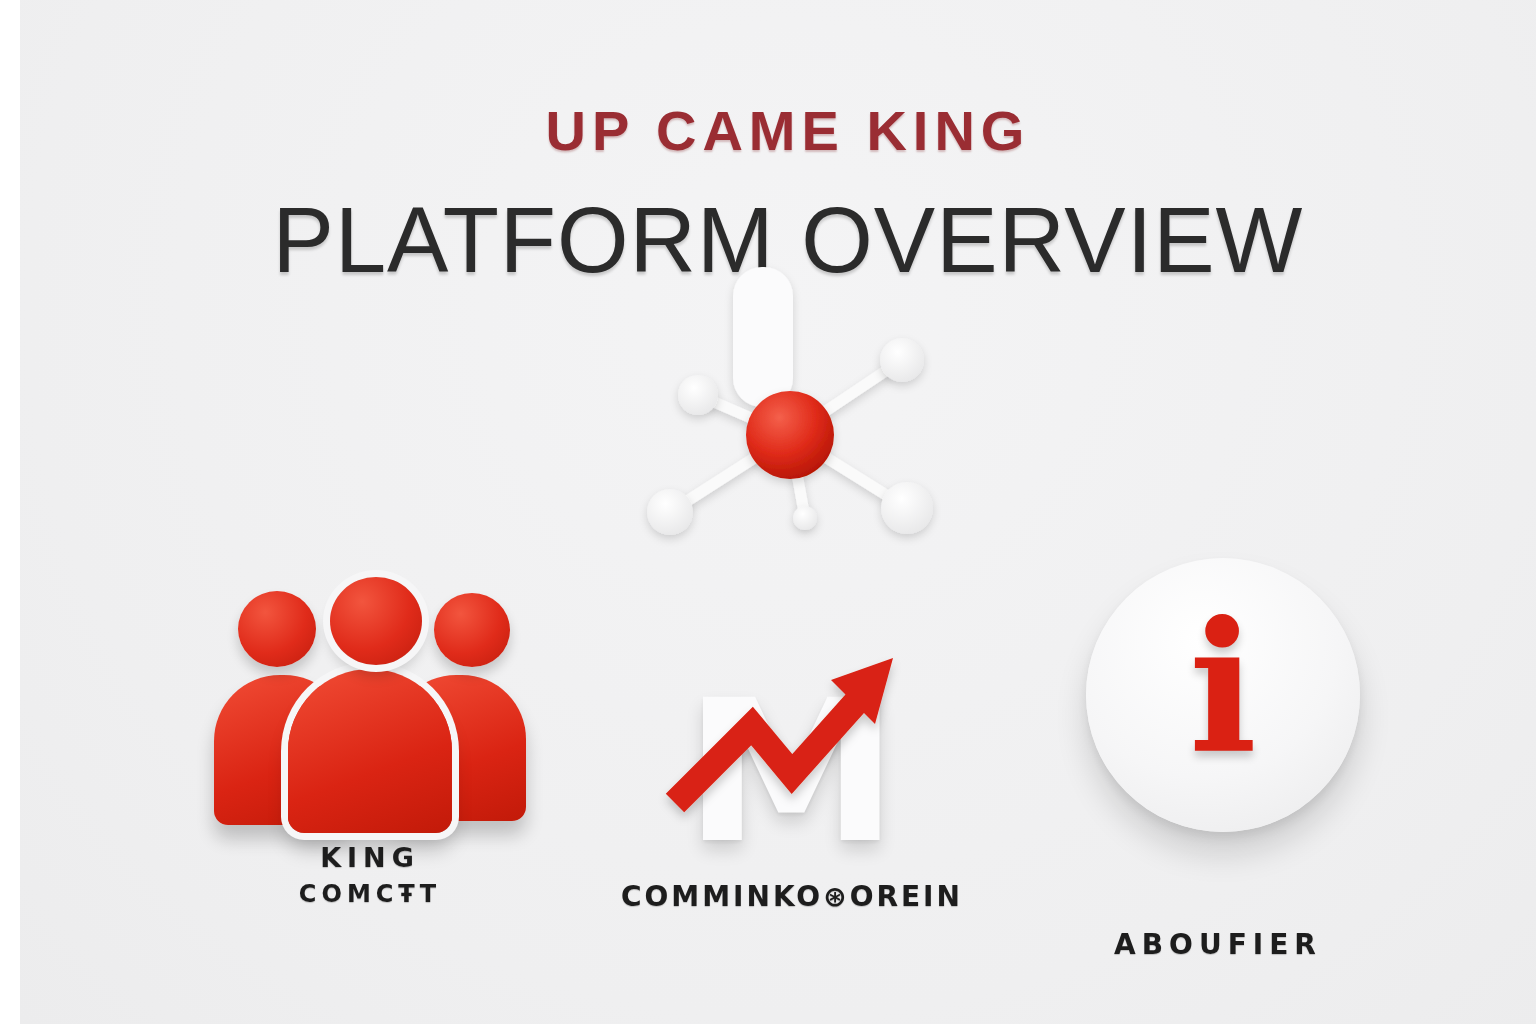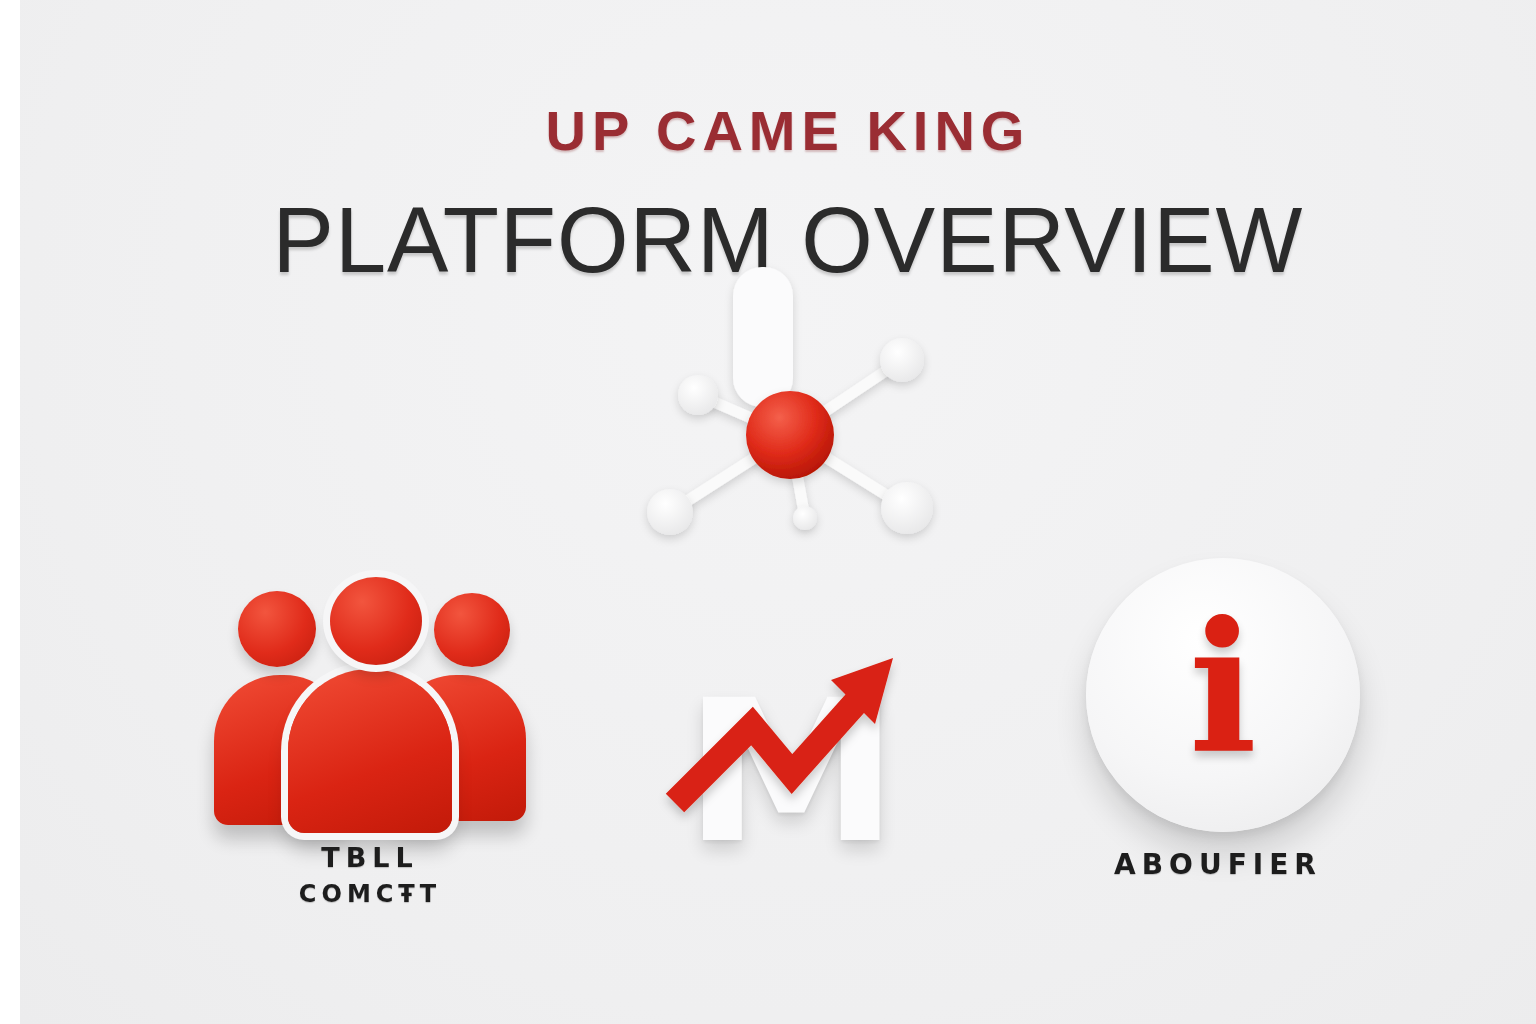--- a/index.html
+++ b/index.html
@@ -24,21 +24,21 @@
   .caption{
     position:absolute;text-align:center;color:#1d1d1d;font-weight:700;
     font-family:"DejaVu Sans","Liberation Sans",sans-serif;
     text-shadow:0 1px 1px rgba(0,0,0,.2);
   }
   .cap-net{left:550px;top:568px;width:460px;font-size:27px;letter-spacing:4px;}
   .cap-net .line2{margin-top:8px;letter-spacing:3px;}
   .cap-team{left:205px;top:842px;width:290px;font-size:27px;letter-spacing:6px;}
   .cap-team .line2{margin-top:7px;font-size:24px;letter-spacing:5px;}
   .cap-growth{left:562px;top:880px;width:420px;font-size:28px;letter-spacing:3px;}
-  .cap-about{left:1048px;top:848px;width:300px;font-size:28px;letter-spacing:6px;}
+  .cap-about{left:1048px;top:928px;width:300px;font-size:28px;letter-spacing:6px;}
   
   .network{position:absolute;left:590px;top:255px;width:380px;height:300px;}
   
   .people{position:absolute;left:190px;top:575px;width:320px;height:270px;}
   .people .head,.people .body{position:absolute;}
   .head{border-radius:50%;
     background:radial-gradient(circle at 35% 28%, #f2553e 0%, #e02b1a 55%, #c01c0c 100%);
     box-shadow:0 8px 12px rgba(0,0,0,.18);}
   .body{
     background:linear-gradient(160deg,#ee4731 8%, #da2413 60%, #c21a09 100%);
@@ -123,39 +123,42 @@
       <div class="body"></div>
       <div class="head"></div>
     </div>
     <div class="p-center">
       <div class="body"></div>
       <div class="head"></div>
     </div>
   </div>
 
   <div class="caption cap-team">
-    <div class="line1">TBLL</div>
+    <div class="line1">KING</div>
     <div class="line2">COMCŦT</div>
   </div>
 
   <div class="chart">
     <div class="chart-m">M</div>
     <svg class="arrow-svg" viewBox="0 0 350 240">
       <defs>
         <filter id="asoft" x="-30%" y="-30%" width="160%" height="160%">
           <feDropShadow dx="0" dy="6" stdDeviation="5" flood-color="#000000" flood-opacity="0.2"></feDropShadow>
         </filter>
       </defs>
       <g filter="url(#asoft)">
         <polyline points="40,163 117,86 157,134 232,50" fill="none" stroke="#d92213" stroke-width="26" stroke-linejoin="miter" stroke-linecap="butt"></polyline>
         <polygon points="258,18 196,40 240,84" fill="#d92213"></polygon>
       </g>
     </svg>
   </div>
 
+  <div class="caption cap-growth">
+    <div class="line1">COMMINKO⊛OREIN</div>
+  </div>
 
   <div class="info-circle">
     <div class="info-i">i</div>
   </div>
 
   <div class="caption cap-about">
     <div class="line1">ABOUFIER</div>
   </div>
 
 </div>

